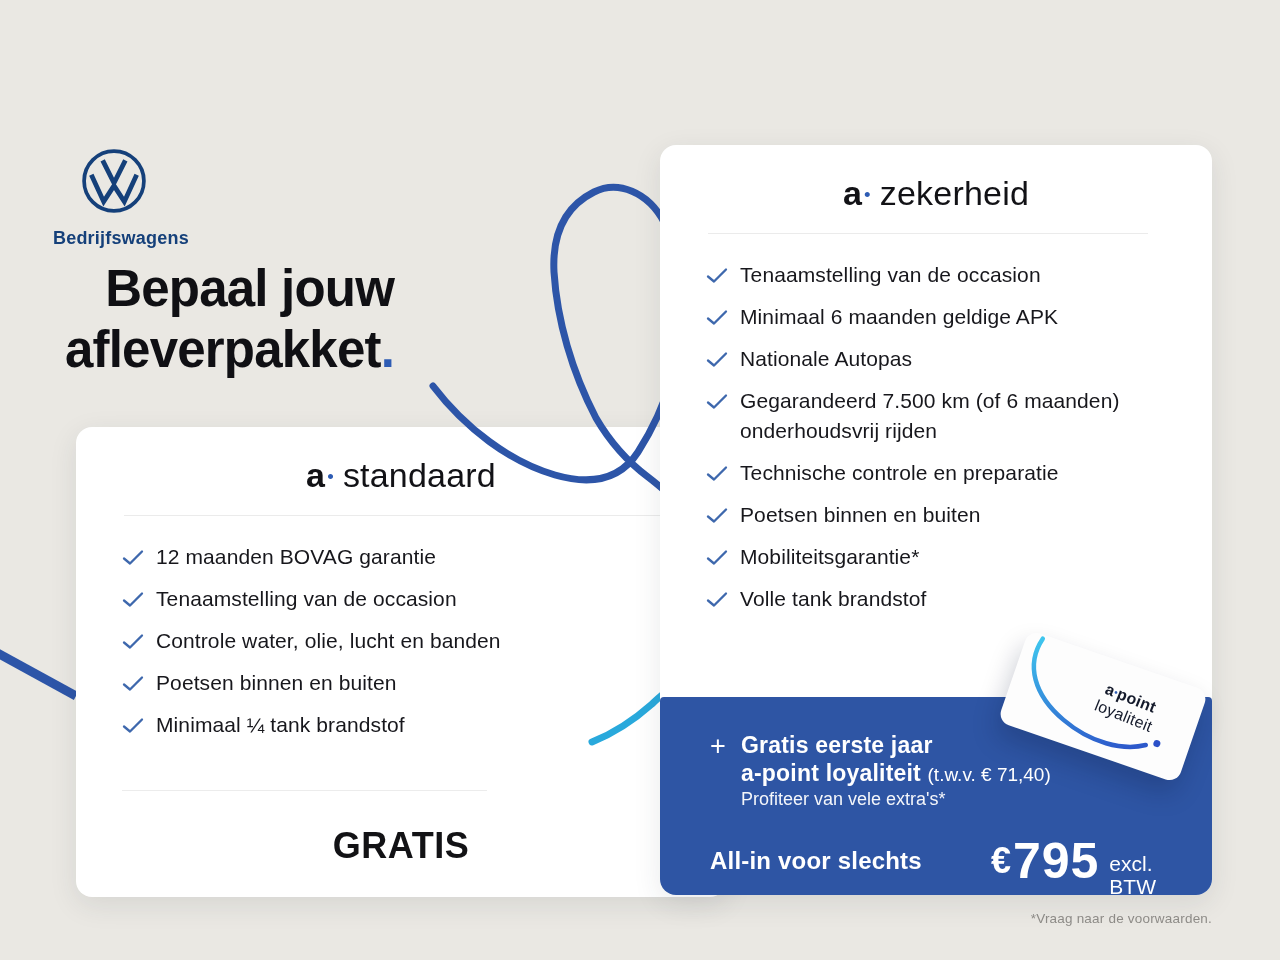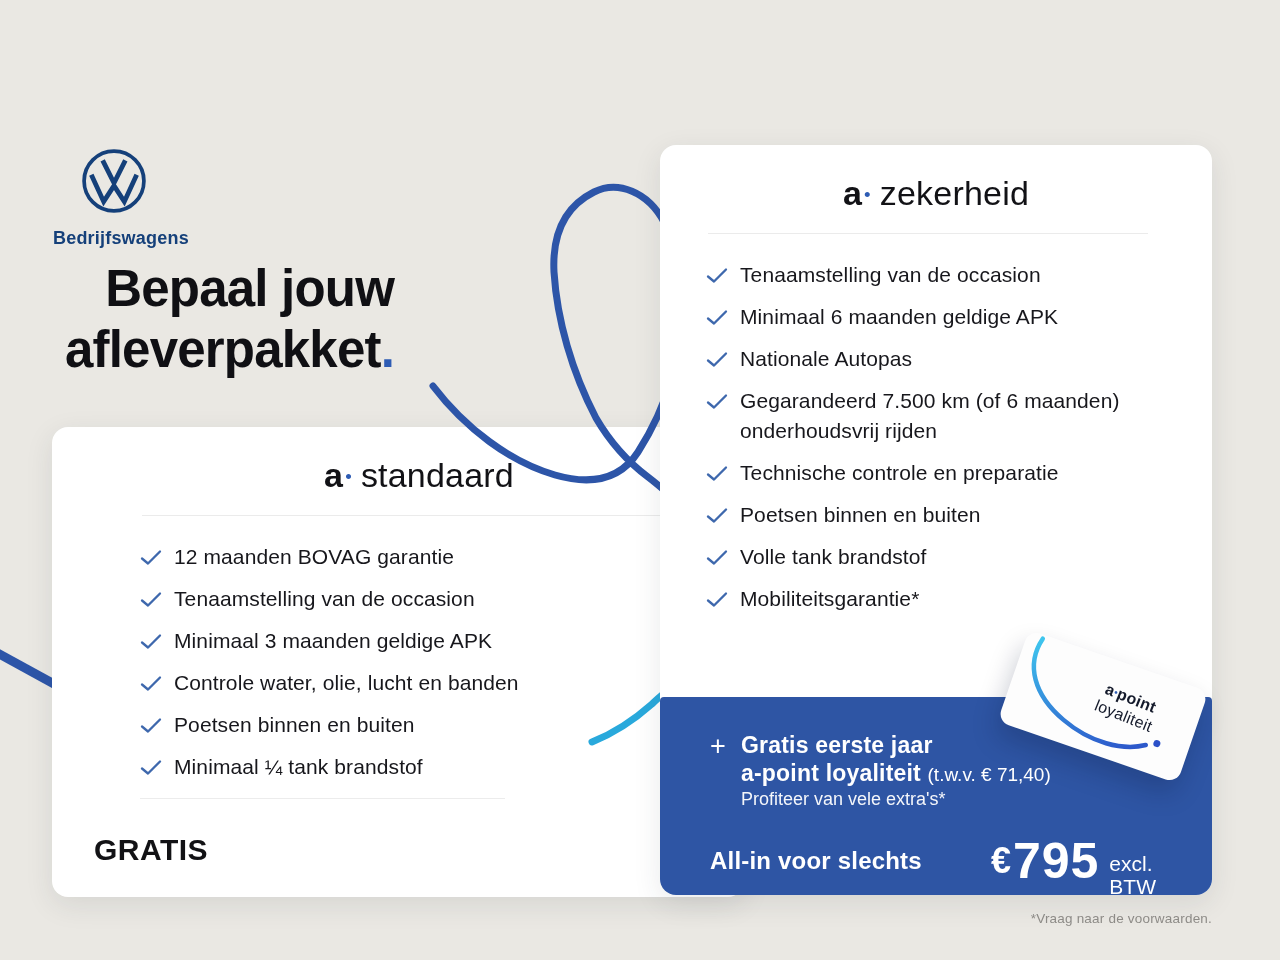--- a/index.html
+++ b/index.html
@@ -23,40 +23,40 @@
     font-size:51px;font-weight:700;letter-spacing:-0.8px;line-height:61px;color:#101014;text-align:right;
   }
   .headline .hdot{color:#2e5cb4;}
 
   
   .card{
     position:absolute;background:#ffffff;border-radius:16px;
     box-shadow:0 8px 28px rgba(40,45,60,.10);
     display:flex;flex-direction:column;
   }
-  .card-left{left:52px;top:427px;width:650px;height:470px;z-index:1;padding-left:42px;}
+  .card-left{left:76px;top:427px;width:650px;height:470px;z-index:1;}
   .card-right{left:660px;top:145px;width:552px;height:750px;z-index:3;}
 
   .card-title{
     margin:26px 0 0 0;text-align:center;font-size:34px;line-height:44px;
     font-weight:500;color:#121216;letter-spacing:.2px;
   }
   .card-title .tp{font-weight:700;}
   .card-title .tdot{color:#2e5cb4;font-size:.55em;vertical-align:.22em;margin:0 2px;}
   .card-title .tw{margin-left:7px;}
   .divider{height:1px;background:#ebebeb;margin:16px 64px 0 48px;}
 
   .checklist{list-style:none;margin:26px 0 0 0;padding:0 40px 0 46px;}
   .checklist li{display:flex;align-items:flex-start;margin-bottom:12px;}
   .checklist .check{flex:0 0 auto;margin:7px 12px 0 0;}
   .checklist .btxt{font-size:21px;line-height:30px;font-weight:500;color:#17171c;letter-spacing:.1px;}
 
   .card-bottom{margin-top:auto;padding-bottom:30px;}
   .divider-bottom{height:1px;background:#ececec;margin:0 0 0 46px;width:365px;}
-  .gratis{margin-top:34px;font-size:30px;font-weight:700;letter-spacing:.5px;color:#121215;}
+  .gratis{margin-top:34px;text-align:center;font-size:36px;font-weight:700;letter-spacing:.5px;color:#121215;}
 
   
   .blue-panel{
     position:absolute;left:0;right:0;bottom:0;height:198px;
     background:#2e55a4;border-radius:4px 4px 16px 16px;color:#fff;
     padding:34px 56px 0 50px;box-sizing:border-box;
   }
   .promo-row{display:flex;align-items:flex-start;}
   .plus{font-size:27px;font-weight:400;line-height:30px;width:31px;flex:0 0 auto;}
   .promo-line1{font-size:23px;font-weight:700;line-height:28px;letter-spacing:.2px;}
@@ -121,26 +121,20 @@
           <svg class="check" width="22" height="17" viewBox="0 0 22 17">
             <polyline points="2,9.5 8,14.5 20,2.5" fill="none" stroke="#3e68ad" stroke-width="2.3" stroke-linecap="round" stroke-linejoin="round"></polyline>
           </svg>
           <span class="btxt">12 maanden BOVAG garantie</span>
         </li>
       <li>
           <svg class="check" width="22" height="17" viewBox="0 0 22 17">
             <polyline points="2,9.5 8,14.5 20,2.5" fill="none" stroke="#3e68ad" stroke-width="2.3" stroke-linecap="round" stroke-linejoin="round"></polyline>
           </svg>
           <span class="btxt">Tenaamstelling van de occasion</span>
-        </li>
-      <li>
-          <svg class="check" width="22" height="17" viewBox="0 0 22 17">
-            <polyline points="2,9.5 8,14.5 20,2.5" fill="none" stroke="#3e68ad" stroke-width="2.3" stroke-linecap="round" stroke-linejoin="round"></polyline>
-          </svg>
-          <span class="btxt">Minimaal 3 maanden geldige APK</span>
         </li>
       <li>
           <svg class="check" width="22" height="17" viewBox="0 0 22 17">
             <polyline points="2,9.5 8,14.5 20,2.5" fill="none" stroke="#3e68ad" stroke-width="2.3" stroke-linecap="round" stroke-linejoin="round"></polyline>
           </svg>
           <span class="btxt">Controle water, olie, lucht en banden</span>
         </li>
       <li>
           <svg class="check" width="22" height="17" viewBox="0 0 22 17">
             <polyline points="2,9.5 8,14.5 20,2.5" fill="none" stroke="#3e68ad" stroke-width="2.3" stroke-linecap="round" stroke-linejoin="round"></polyline>
@@ -211,27 +205,27 @@
       <li>
           <svg class="check" width="22" height="17" viewBox="0 0 22 17">
             <polyline points="2,9.5 8,14.5 20,2.5" fill="none" stroke="#3e68ad" stroke-width="2.3" stroke-linecap="round" stroke-linejoin="round"></polyline>
           </svg>
           <span class="btxt">Poetsen binnen en buiten</span>
         </li>
       <li>
           <svg class="check" width="22" height="17" viewBox="0 0 22 17">
             <polyline points="2,9.5 8,14.5 20,2.5" fill="none" stroke="#3e68ad" stroke-width="2.3" stroke-linecap="round" stroke-linejoin="round"></polyline>
           </svg>
+          <span class="btxt">Mobiliteitsgarantie*</span>
+        </li>
+      <li>
+          <svg class="check" width="22" height="17" viewBox="0 0 22 17">
+            <polyline points="2,9.5 8,14.5 20,2.5" fill="none" stroke="#3e68ad" stroke-width="2.3" stroke-linecap="round" stroke-linejoin="round"></polyline>
+          </svg>
           <span class="btxt">Volle tank brandstof</span>
-        </li>
-      <li>
-          <svg class="check" width="22" height="17" viewBox="0 0 22 17">
-            <polyline points="2,9.5 8,14.5 20,2.5" fill="none" stroke="#3e68ad" stroke-width="2.3" stroke-linecap="round" stroke-linejoin="round"></polyline>
-          </svg>
-          <span class="btxt">Mobiliteitsgarantie*</span>
         </li>
     </ul>
 
     <div class="blue-panel">
       <div class="promo-row">
         <span class="plus">+</span>
         <div class="promo-text">
           <div class="promo-line1">Gratis eerste jaar</div>
           <div class="promo-line2"><span>a-point loyaliteit</span> <span class="note">(t.w.v. € 71,40)</span></div>
           <div class="promo-line3">Profiteer van vele extra's*</div>

